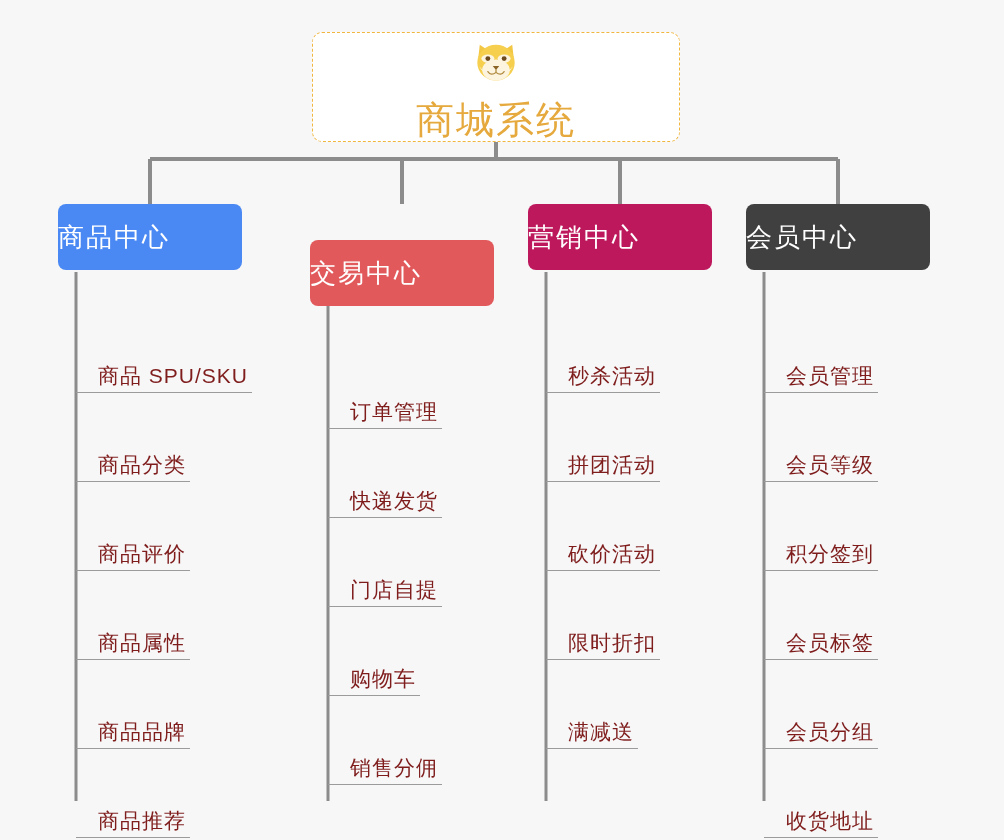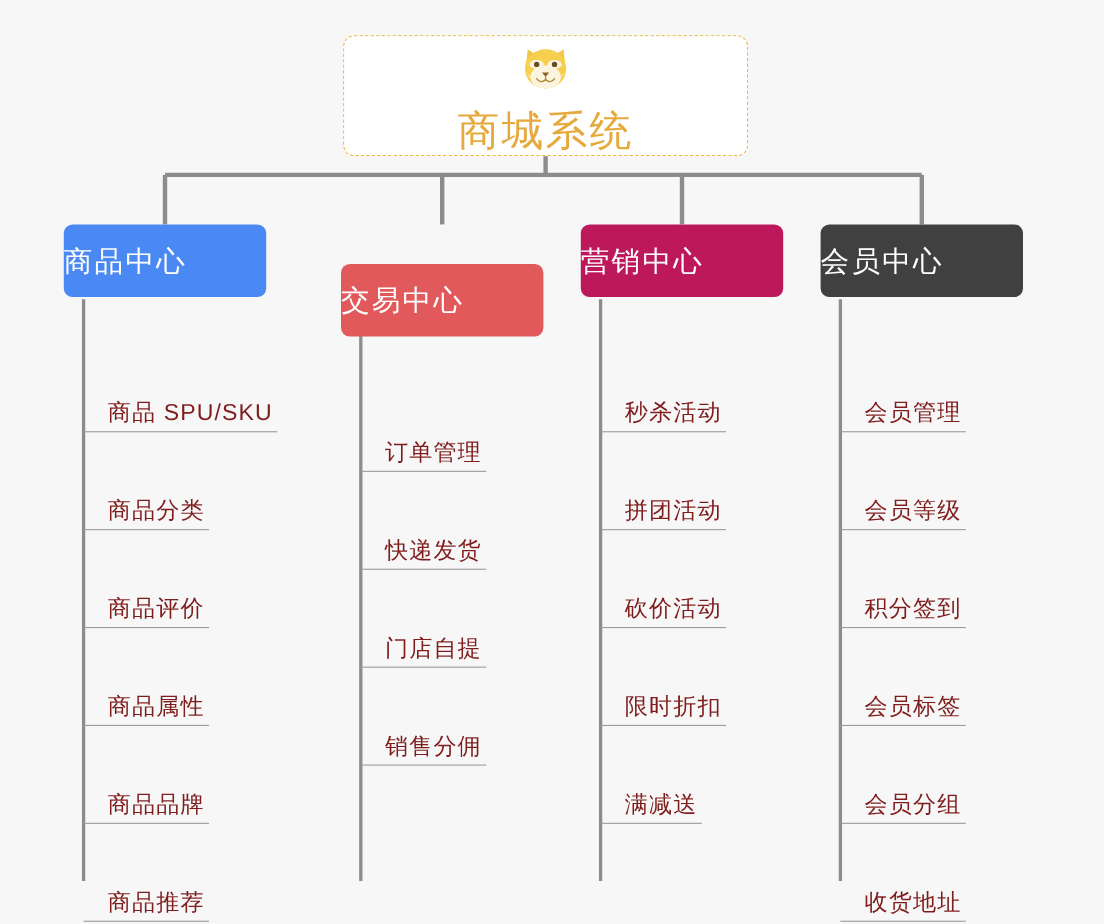--- a/index.html
+++ b/index.html
@@ -192,20 +192,23 @@
       <div class="item">
           <span class="item-label">订单管理</span>
         </div>
       <div class="item">
           <span class="item-label">快递发货</span>
         </div>
       <div class="item">
           <span class="item-label">门店自提</span>
         </div>
       <div class="item">
+          <span class="item-label">购物车</span>
+        </div>
+      <div class="item">
           <span class="item-label">销售分佣</span>
         </div>
     </div>
   </div>
 
   <div class="column col-2">
     <div class="cat-box">
       <span>营销中心</span>
     </div>
     <div class="items">

